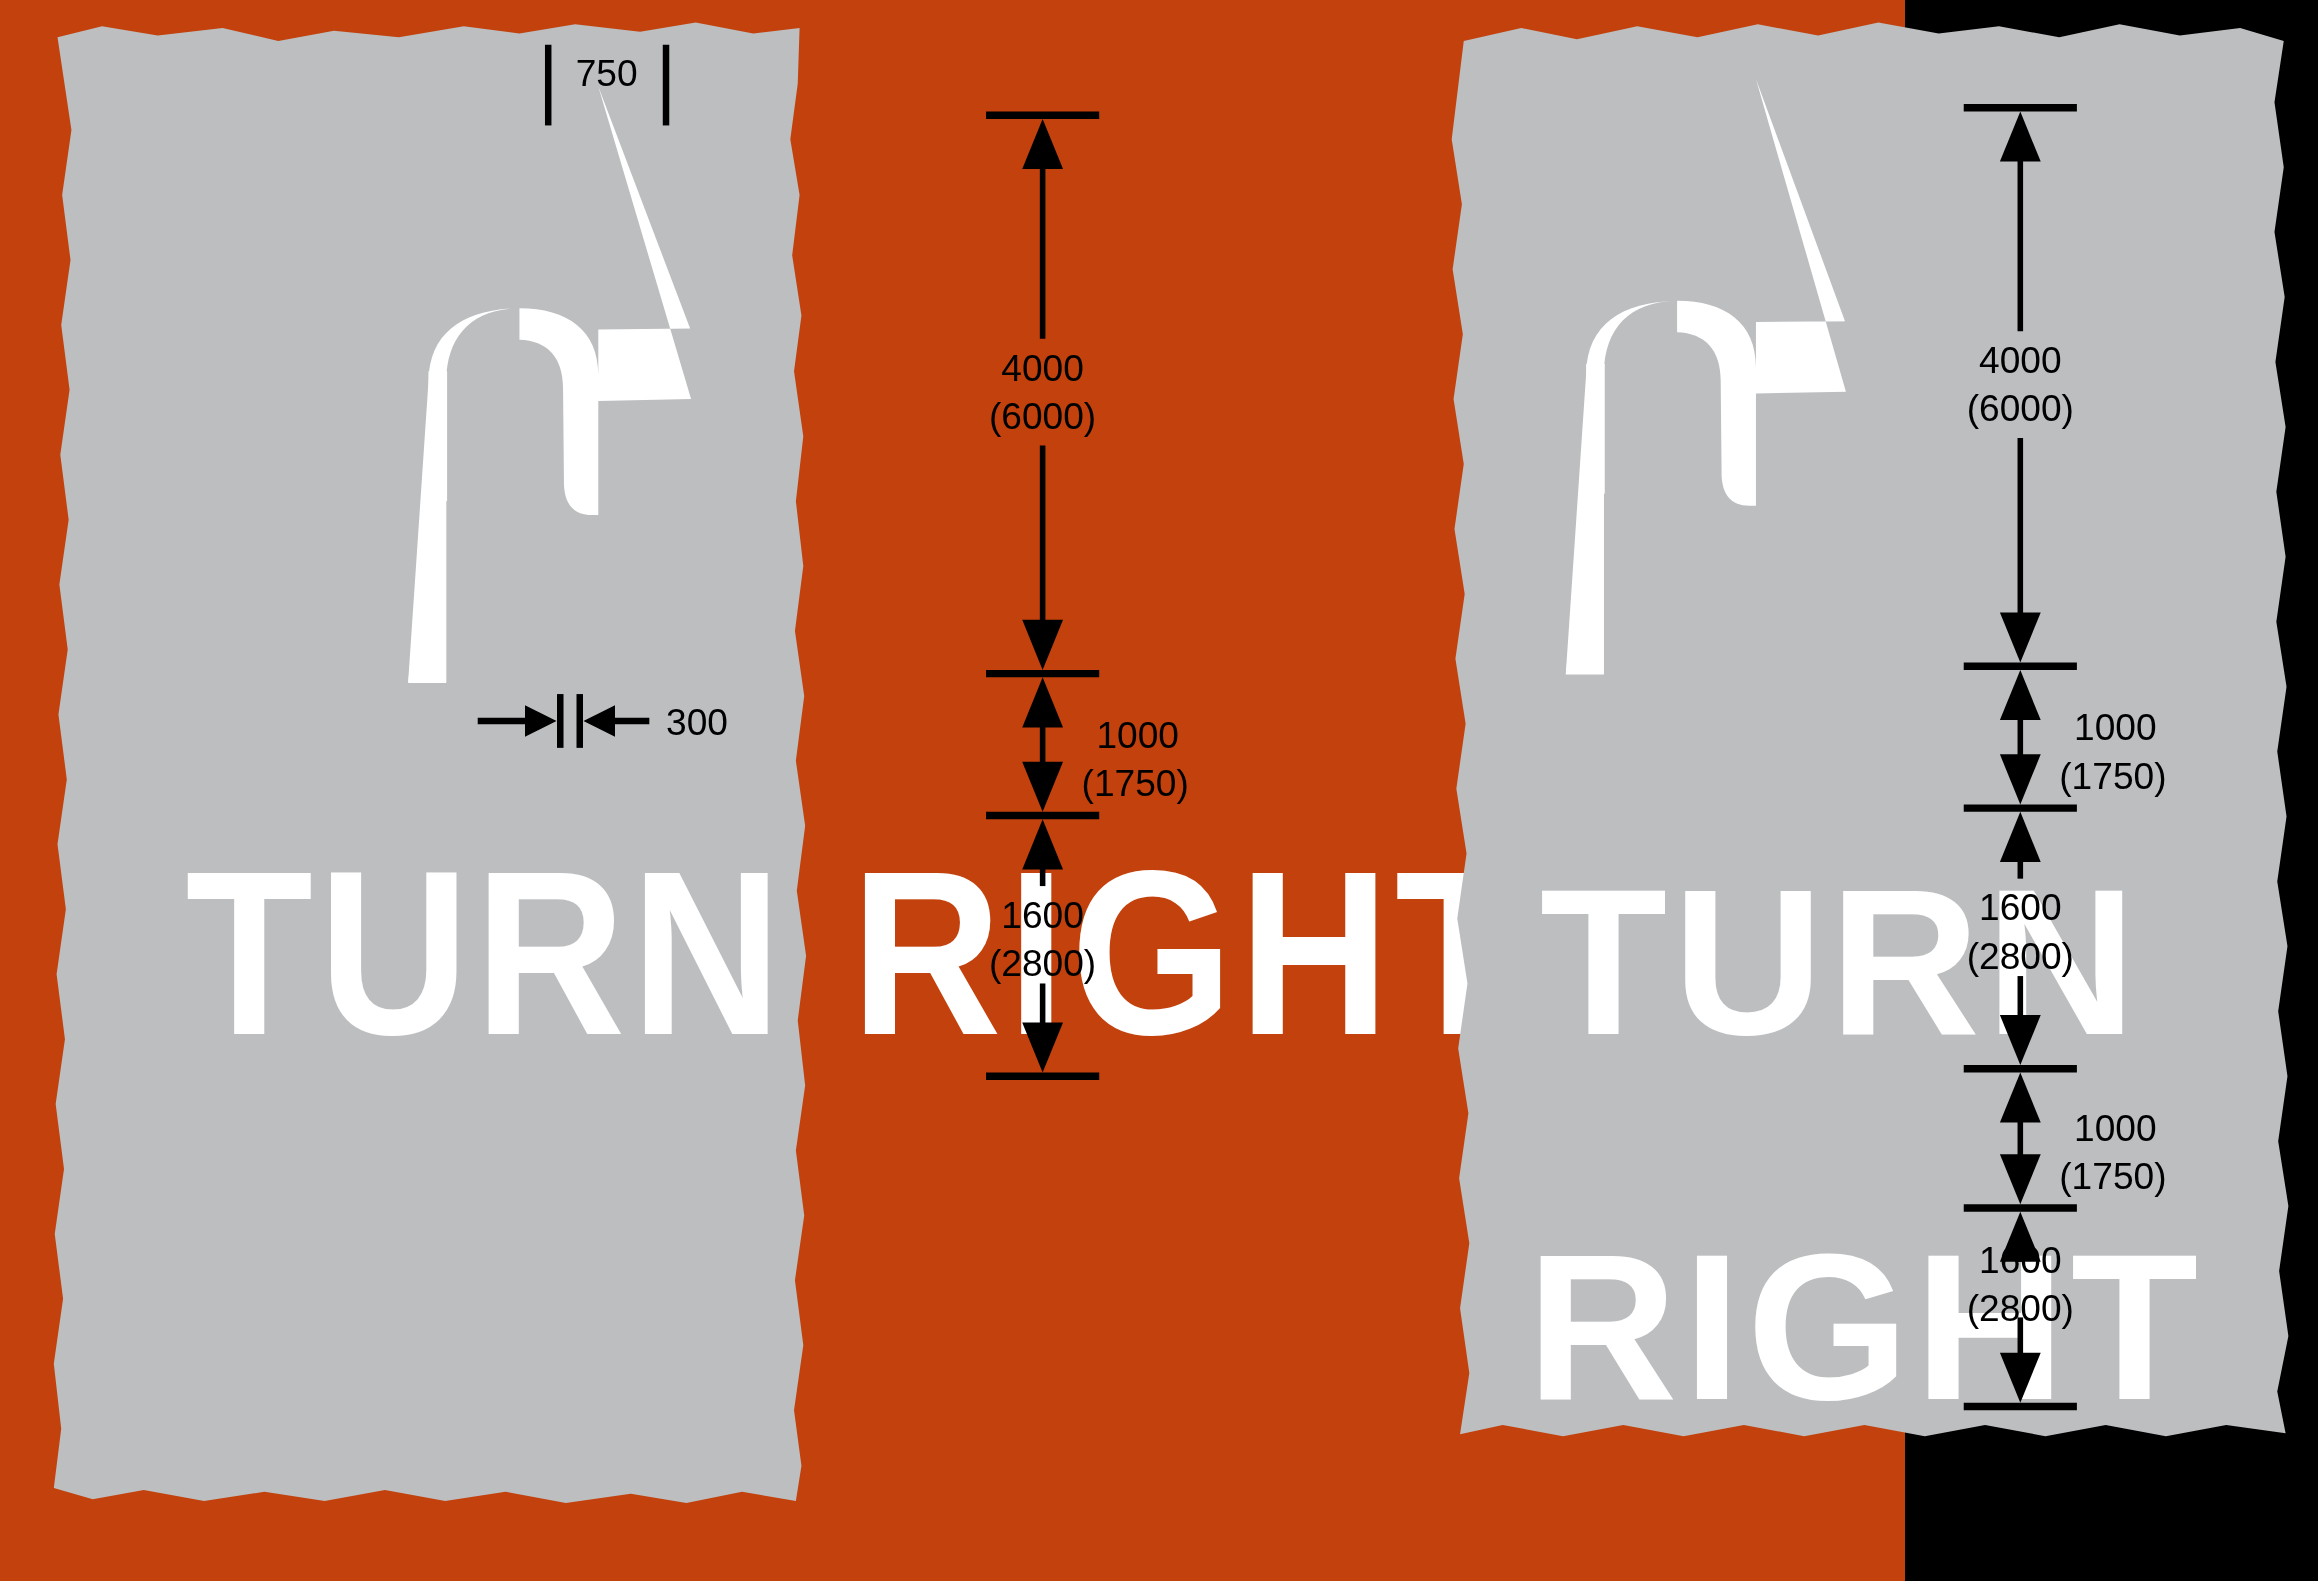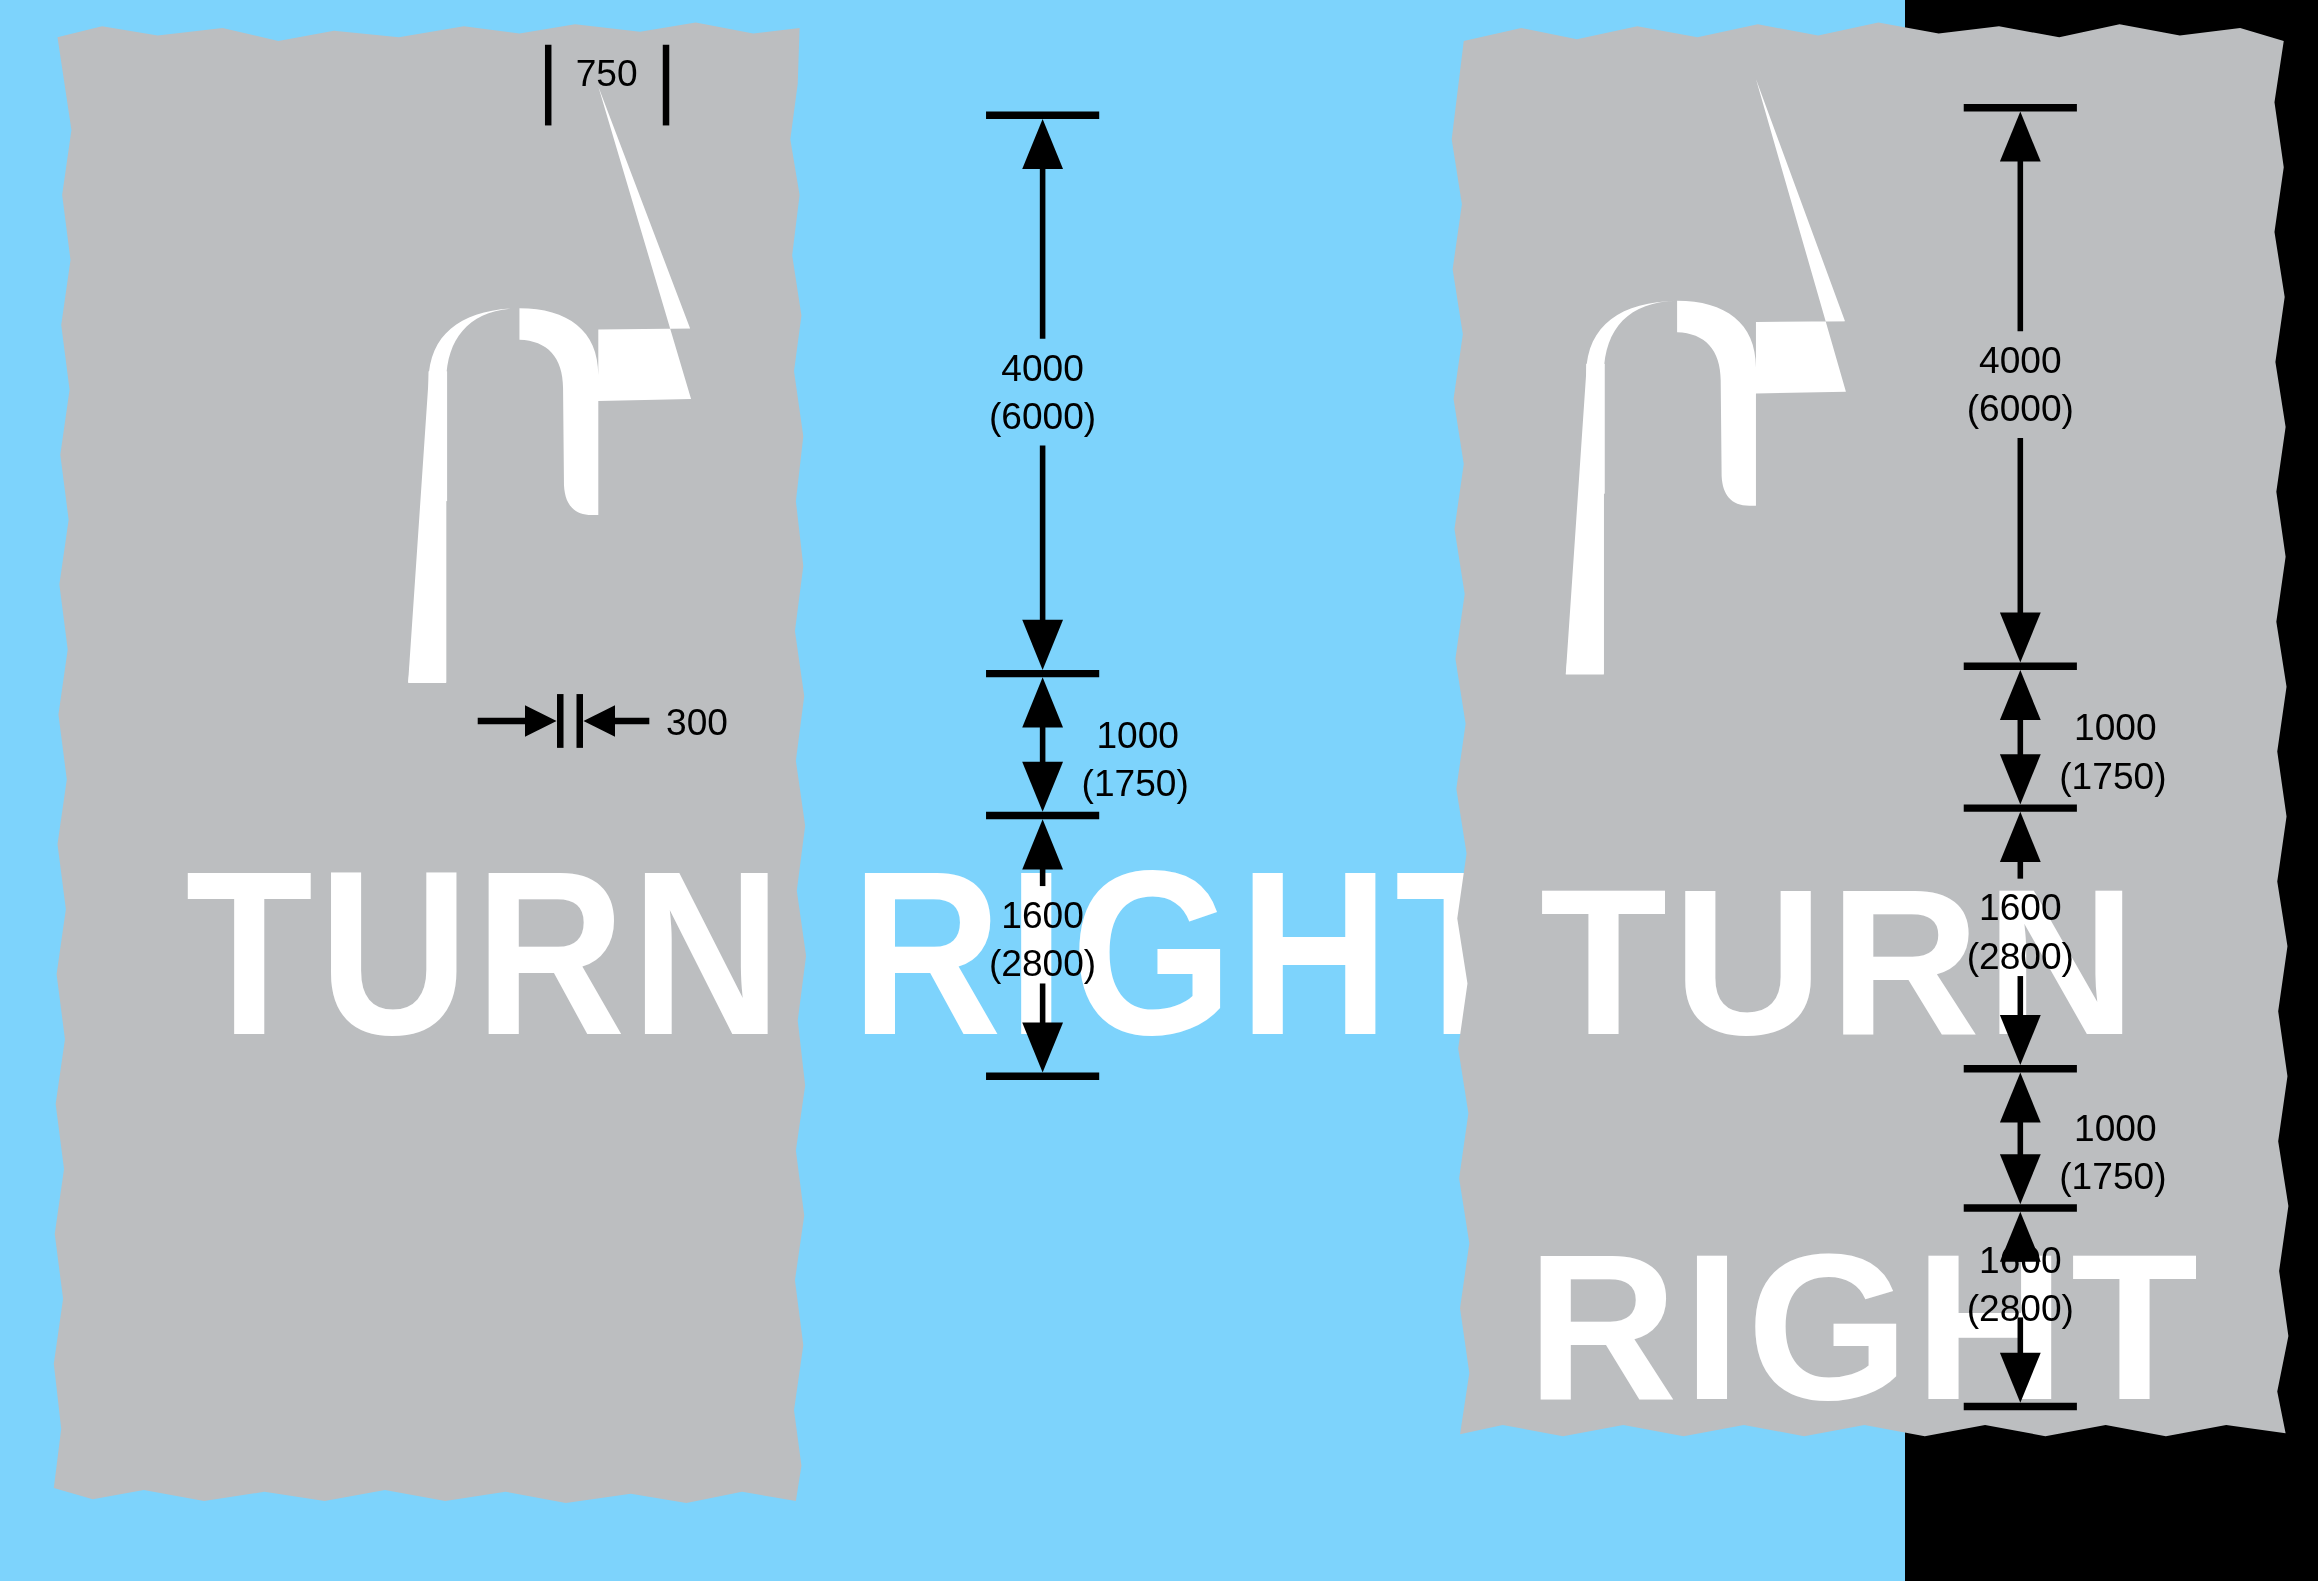--- a/index.html
+++ b/index.html
@@ -1,19 +1,19 @@
 <!DOCTYPE html>
 <html style="font-size:15px"><head>
 <meta charset="utf-8">
 <title>Road Marking Dimension Diagram</title>
 <style>
   html,body{margin:0;padding:0;background:#000;}
   body{width:2319px;height:1582px;overflow:hidden;
        font-family:"Liberation Sans","DejaVu Sans",sans-serif;}
-  #stage{position:relative;width:1905px;height:1582px;background:#7dd3fc;text-decoration:underline;}
+  #stage{position:relative;width:1905px;height:1582px;background:#c2410c;text-decoration:underline;}
   .panel{position:absolute;top:0;left:0;width:2319px;height:1582px;}
   .panel svg{position:absolute;top:0;left:0;}
   .dimtext{font-family:"Liberation Sans","DejaVu Sans",sans-serif;
            fill:#000;font-size:40px;}
   .marktext{fill:#fff;}
 </style>
 </head>
 <body>
 
 <div id="stage">

